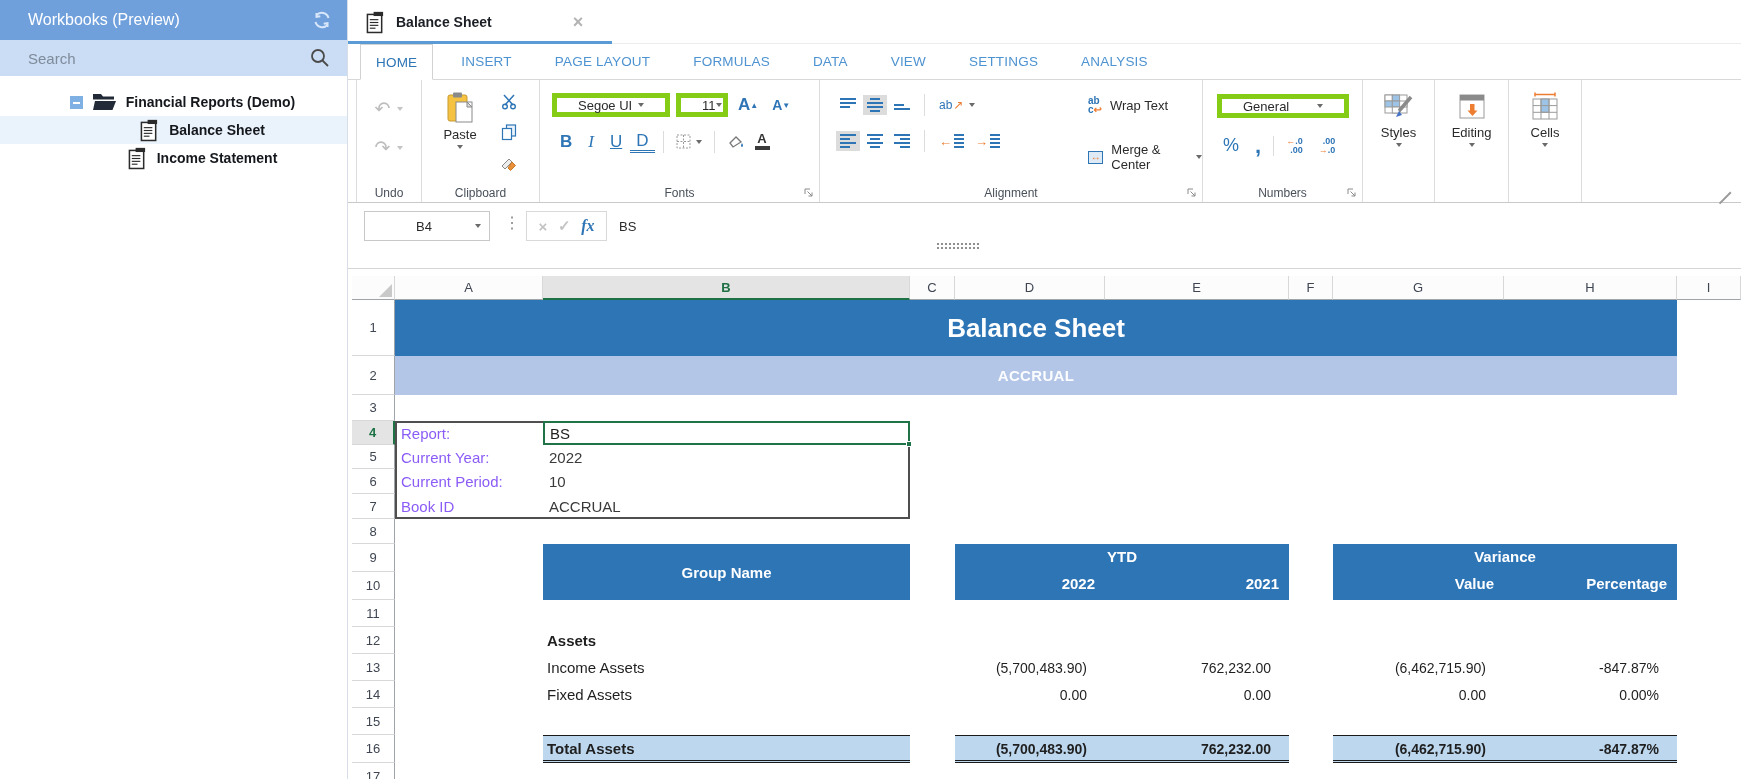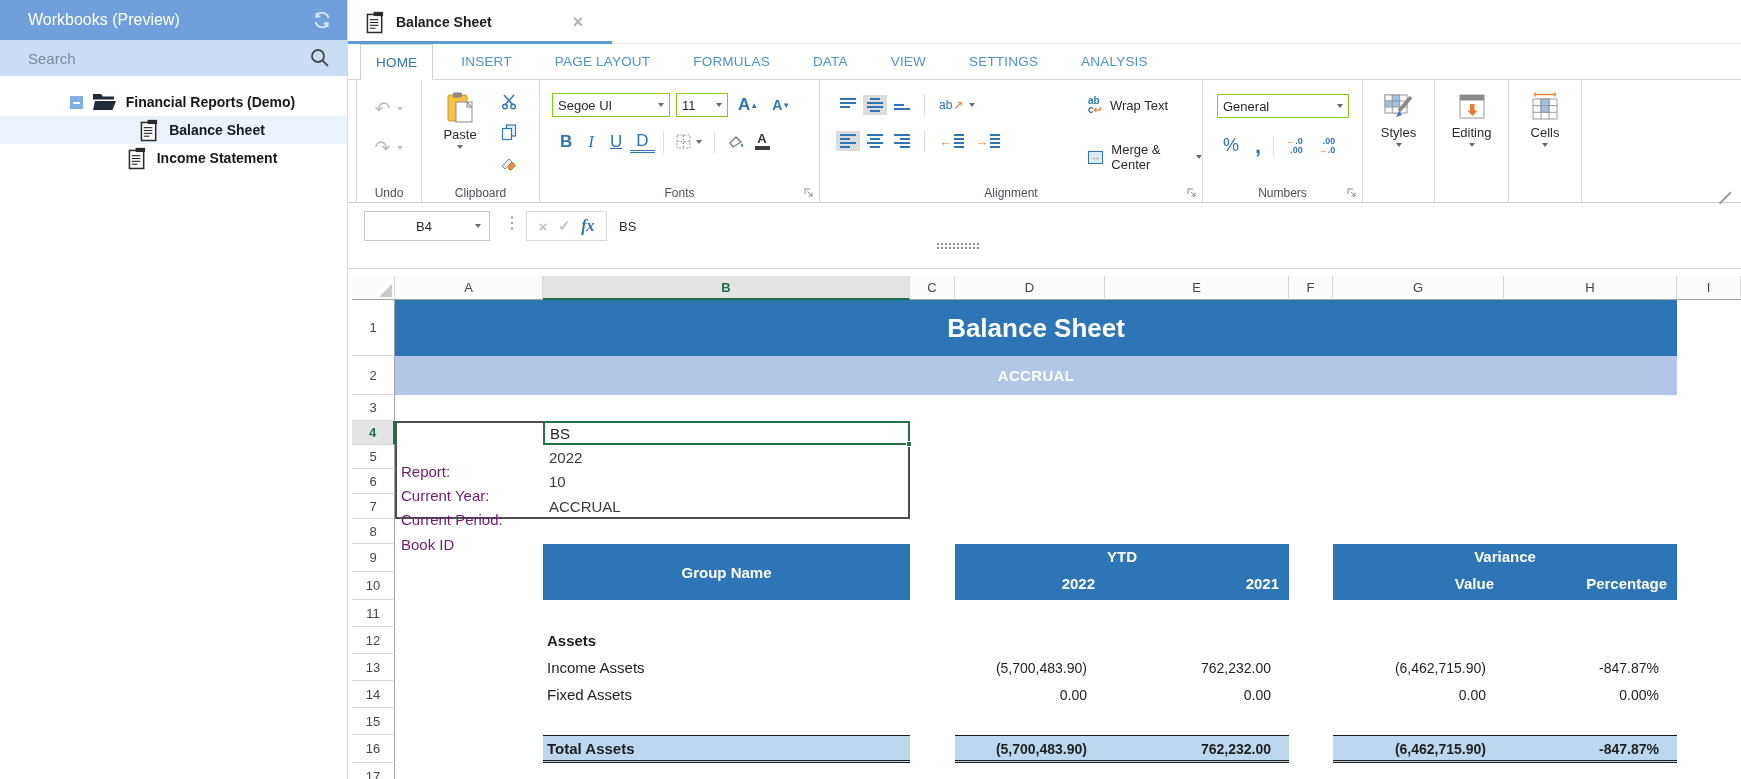--- a/index.html
+++ b/index.html
@@ -46,22 +46,22 @@
   .ribbon { position:absolute; left:0; top:80px; width:100%; height:123px; border-bottom:1px solid #C9C9C9;
     display:flex; padding-left:8px; }
   .rgroup { position:relative; border-right:1px solid #DCDCDC; padding:6px 4px 18px 4px; flex:0 0 auto; }
   .rgroup:first-child { border-left:1px solid #DCDCDC; }
   .rgroup-label { position:absolute; bottom:2px; left:0; width:100%; text-align:center;
     font-size:12px; color:#49505A; }
   .launcher { position:absolute; right:5px; bottom:4px; }
   .caret { display:inline-block; width:0; height:0; border-left:3.5px solid transparent;
     border-right:3.5px solid transparent; border-top:4px solid #6A6A6A; }
   .caret.dis { border-top-color:#C4C4C4; }
-  .combo { border:1px solid #84cc16; background:#fff; height:24px; display:flex; align-items:center;
-    padding:0 5px; font-size:13px; color:#2B2B2B; }
+  .combo { border:5px solid #84cc16; background:#fff; height:24px; display:flex; align-items:center;
+    padding:0 21px; font-size:13px; color:#2B2B2B; }
   .combo .sp { flex:1; }
   .ic-btn { display:inline-flex; align-items:center; justify-content:center; padding:3px 4px; }
   .ic-btn.on { background:#DCDCDC; }
   .blue { color:#2E75B6; }
   .gray { color:#BDBDBD; }
   .orange { color:#ED7D31; }
 
   
   .ic-lines { width:16px; height:14px; background-repeat:no-repeat;
     background-image:linear-gradient(#2E75B6,#2E75B6),linear-gradient(#2E75B6,#2E75B6),
@@ -116,21 +116,21 @@
   .colhdr.sel { background:#E4E4E4; color:#1E7145; font-weight:bold; border-bottom:2px solid #1E7145; }
   .rowhdr { position:absolute; left:0; width:43px; background:#fff; text-align:center;
     font-size:13px; color:#3F4652; border-right:1px solid #9FA4A9; border-bottom:1px solid #D8D8D8; }
   .rowhdr.sel { background:#E4E4E4; color:#1E7145; font-weight:bold; border-right:2px solid #1E7145; }
 
   .cell { position:absolute; font-size:15px; color:#1F1F1F; display:flex; align-items:center; }
   .banner { background:#2E75B6; color:#fff; justify-content:center; font-size:26px; font-weight:600; }
   .accrual { background:#B4C6E7; color:rgba(255,255,255,.95); justify-content:center;
     font-size:15px; font-weight:bold; letter-spacing:.3px; }
   .infobox { position:absolute; border:2px solid #4F4F4F; }
-  .ilabel { color:#701a75;margin-top:38px; }
+  .ilabel { color:#8b5cf6; }
   .ivalue { color:#3A3A3A; }
   .b4sel { position:absolute; border:2px solid #1F7346; }
   .b4sel .handle { position:absolute; right:-4px; bottom:-4px; width:6px; height:6px;
     background:#1F7346; border:1px solid #fff; }
   .thead { background:#2E75B6; color:#fff; font-weight:bold; font-size:15px; }
   .thead .sub { position:absolute; font-weight:bold; }
   .num { justify-content:flex-end; padding-right:10px; font-size:14px; }
   .nm { padding-left:4px; }
   .bold { font-weight:bold; }
   .total { background:#BDD7EE; border-top:1px solid #1A1A1A; border-bottom:3px double #1A1A1A; }

